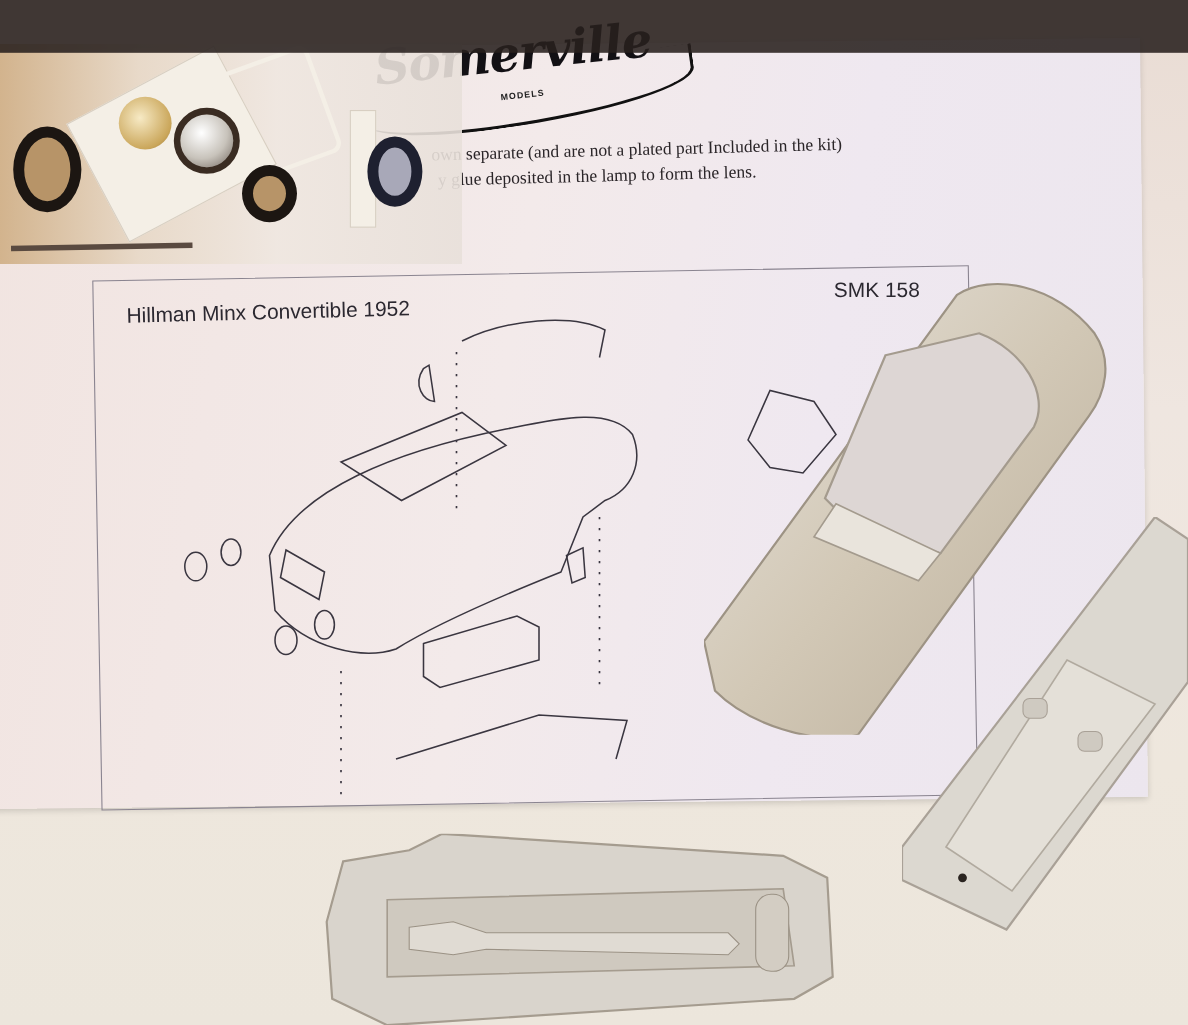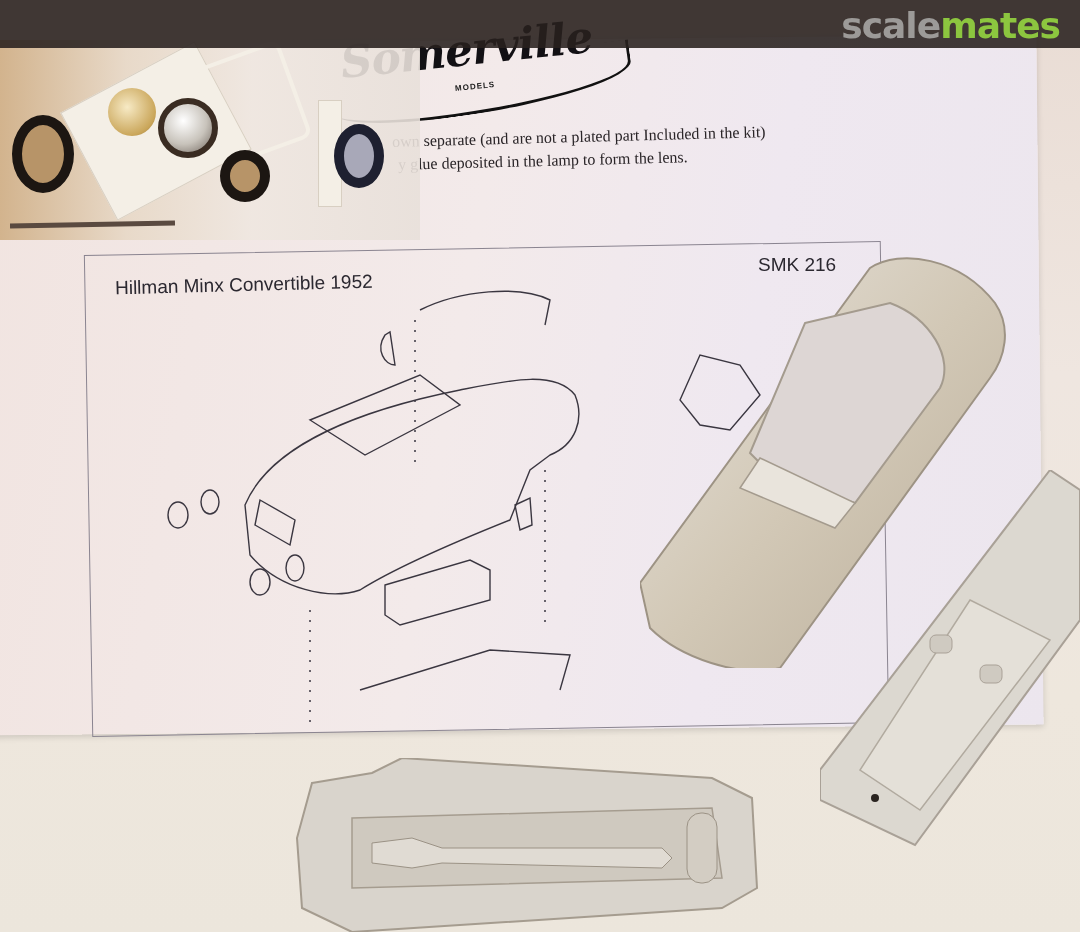--- a/index.html
+++ b/index.html
@@ -48,21 +48,21 @@
 
   <div class="logo-swoosh"></div>
   <div class="logo">Somerville</div>
   <div class="logo-sub">MODELS</div>
 
   <div class="instr instr1">own separate (and are not a plated part Included in the kit)</div>
   <div class="instr instr2">y glue deposited in the lamp to form the lens.</div>
 
   <div class="sheet-frame"></div>
   <div class="title">Hillman Minx Convertible 1952</div>
-  <div class="code">SMK 216</div>
+  <div class="code">SMK 158</div>
 
   <svg class="drawing" style="left:160px;top:270px" width="480" height="460" viewBox="0 0 480 460">
     <g fill="none" stroke="#3a3640" stroke-width="1.4">
       <path d="M85 235 C110 175 200 140 300 120 C350 110 395 100 415 125 C425 150 415 175 390 185 L370 200 L350 250 C300 270 240 295 200 320 C170 330 120 320 90 285 Z"></path>
       <path d="M150 150 L260 105 L300 135 L205 185 Z"></path>
       <path d="M100 230 L135 250 L130 275 L95 255 Z"></path>
       <path d="M260 40 C300 20 360 15 390 30 L385 55"></path>
       <ellipse cx="18" cy="245" rx="10" ry="13"></ellipse>
       <ellipse cx="50" cy="232" rx="9" ry="12"></ellipse>
       <ellipse cx="100" cy="312" rx="10" ry="13"></ellipse>
@@ -115,14 +115,13 @@
   </svg>
 
   <svg class="chassis" viewBox="0 0 470 174">
     <path d="M20 25 L80 15 L110 0 L420 20 L460 40 L465 130 L430 150 L60 174 L10 150 L5 80 Z" fill="#d9d4cc" stroke="#a59c8f" stroke-width="2"></path>
     <path d="M60 60 L420 50 L430 120 L60 130 Z" fill="#cfc9bf" stroke="#a59c8f" stroke-width="1.5"></path>
     <path d="M80 85 L120 80 L150 90 L370 90 L380 100 L370 110 L150 105 L120 110 L80 105 Z" fill="#e0dbd3" stroke="#9b9285"></path>
     <rect x="395" y="55" width="30" height="70" rx="14" fill="#d3cdc3" stroke="#9b9285"></rect>
   </svg>
 
   <div class="topbar"></div>
-  <div class="wm"><span class="wm-a">scale</span><span class="wm-b">mates</span></div>
 </div>
 
 </body></html>

